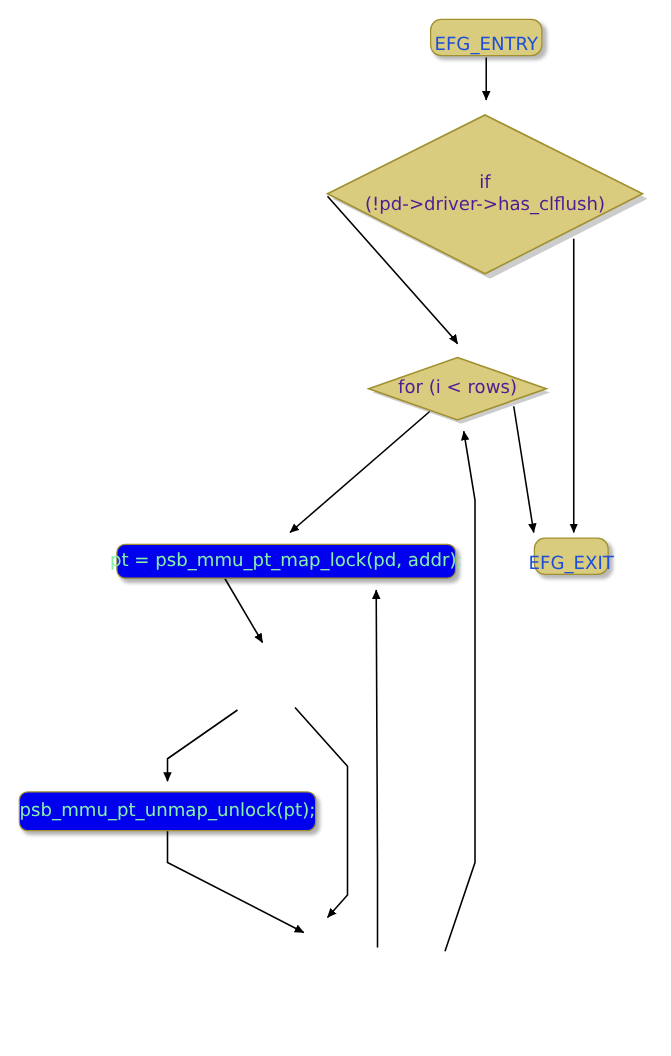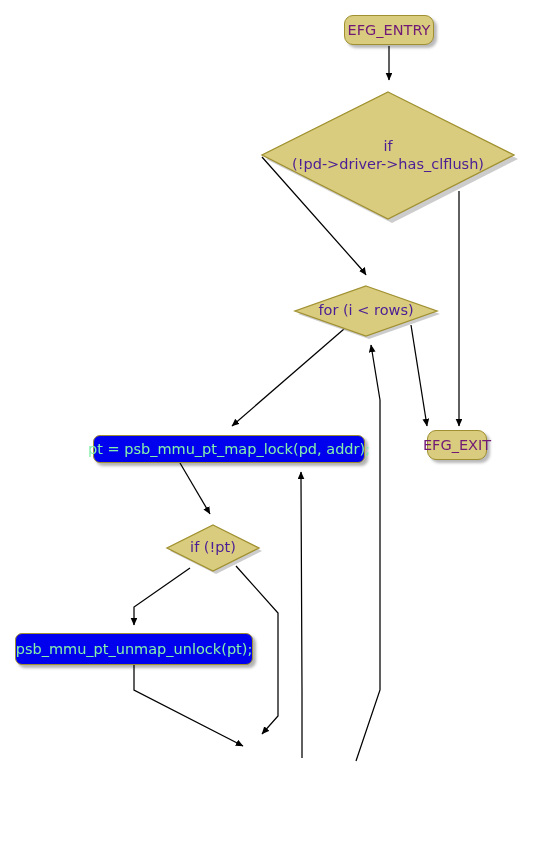--- a/index.html
+++ b/index.html
@@ -27,23 +27,23 @@
   .node {
     position: absolute;
   }
   
   .terminal {
     background: #d9cc7e;
     border: 1.3px solid #a09030;
     border-radius: 9px;
     box-shadow: 3px 3px 3px rgba(0,0,0,0.28);
     display: flex;
-    align-items: center;
+    align-items: flex-end;
     justify-content: center;
-    color: #701a75;
+    color: #1d4ed8;
     font-size: 14.5px;
     white-space: nowrap;
     box-sizing: border-box;
   }
   
   .statement {
     background: #0000ee;
     border: 1.3px solid #a09030;
     border-radius: 7px;
     box-shadow: 3px 3px 3px rgba(0,0,0,0.30);
@@ -132,27 +132,20 @@
       <polygon points="74,3 145,28 74,53 3,28" fill="#9a9a9a" opacity="0.5" transform="translate(3,3)"></polygon>
       <polygon points="74,3 145,28 74,53 3,28" fill="#d9cc7e" stroke="#a09030" stroke-width="1.3"></polygon>
     </svg>
     <span class="dlabel">for (i &lt; rows)</span>
   </div>
 
   <div class="node statement" style="left:93px; top:435px; width:272px; height:28px;">
     <span>pt = psb_mmu_pt_map_lock(pd, addr);</span>
   </div>
 
-  <div class="node diamond" style="left:164px; top:522px; width:98px; height:52px;">
-    <svg class="dshape" viewBox="0 0 98 52" preserveAspectRatio="none">
-      <polygon points="49,3 95,26 49,49 3,26" fill="#9a9a9a" opacity="0.5" transform="translate(3,3)"></polygon>
-      <polygon points="49,3 95,26 49,49 3,26" fill="#d9cc7e" stroke="#a09030" stroke-width="1.3"></polygon>
-    </svg>
-    <span class="dlabel">if (!pt)</span>
-  </div>
 
   <div class="node statement" style="left:15px; top:633px; width:238px; height:32px;">
     <span>psb_mmu_pt_unmap_unlock(pt);</span>
   </div>
 
 
   <div class="node terminal" style="left:396px; top:430px; width:60px; height:30px;margin-left:31px;">
     <span>EFG_EXIT</span>
   </div>
 

